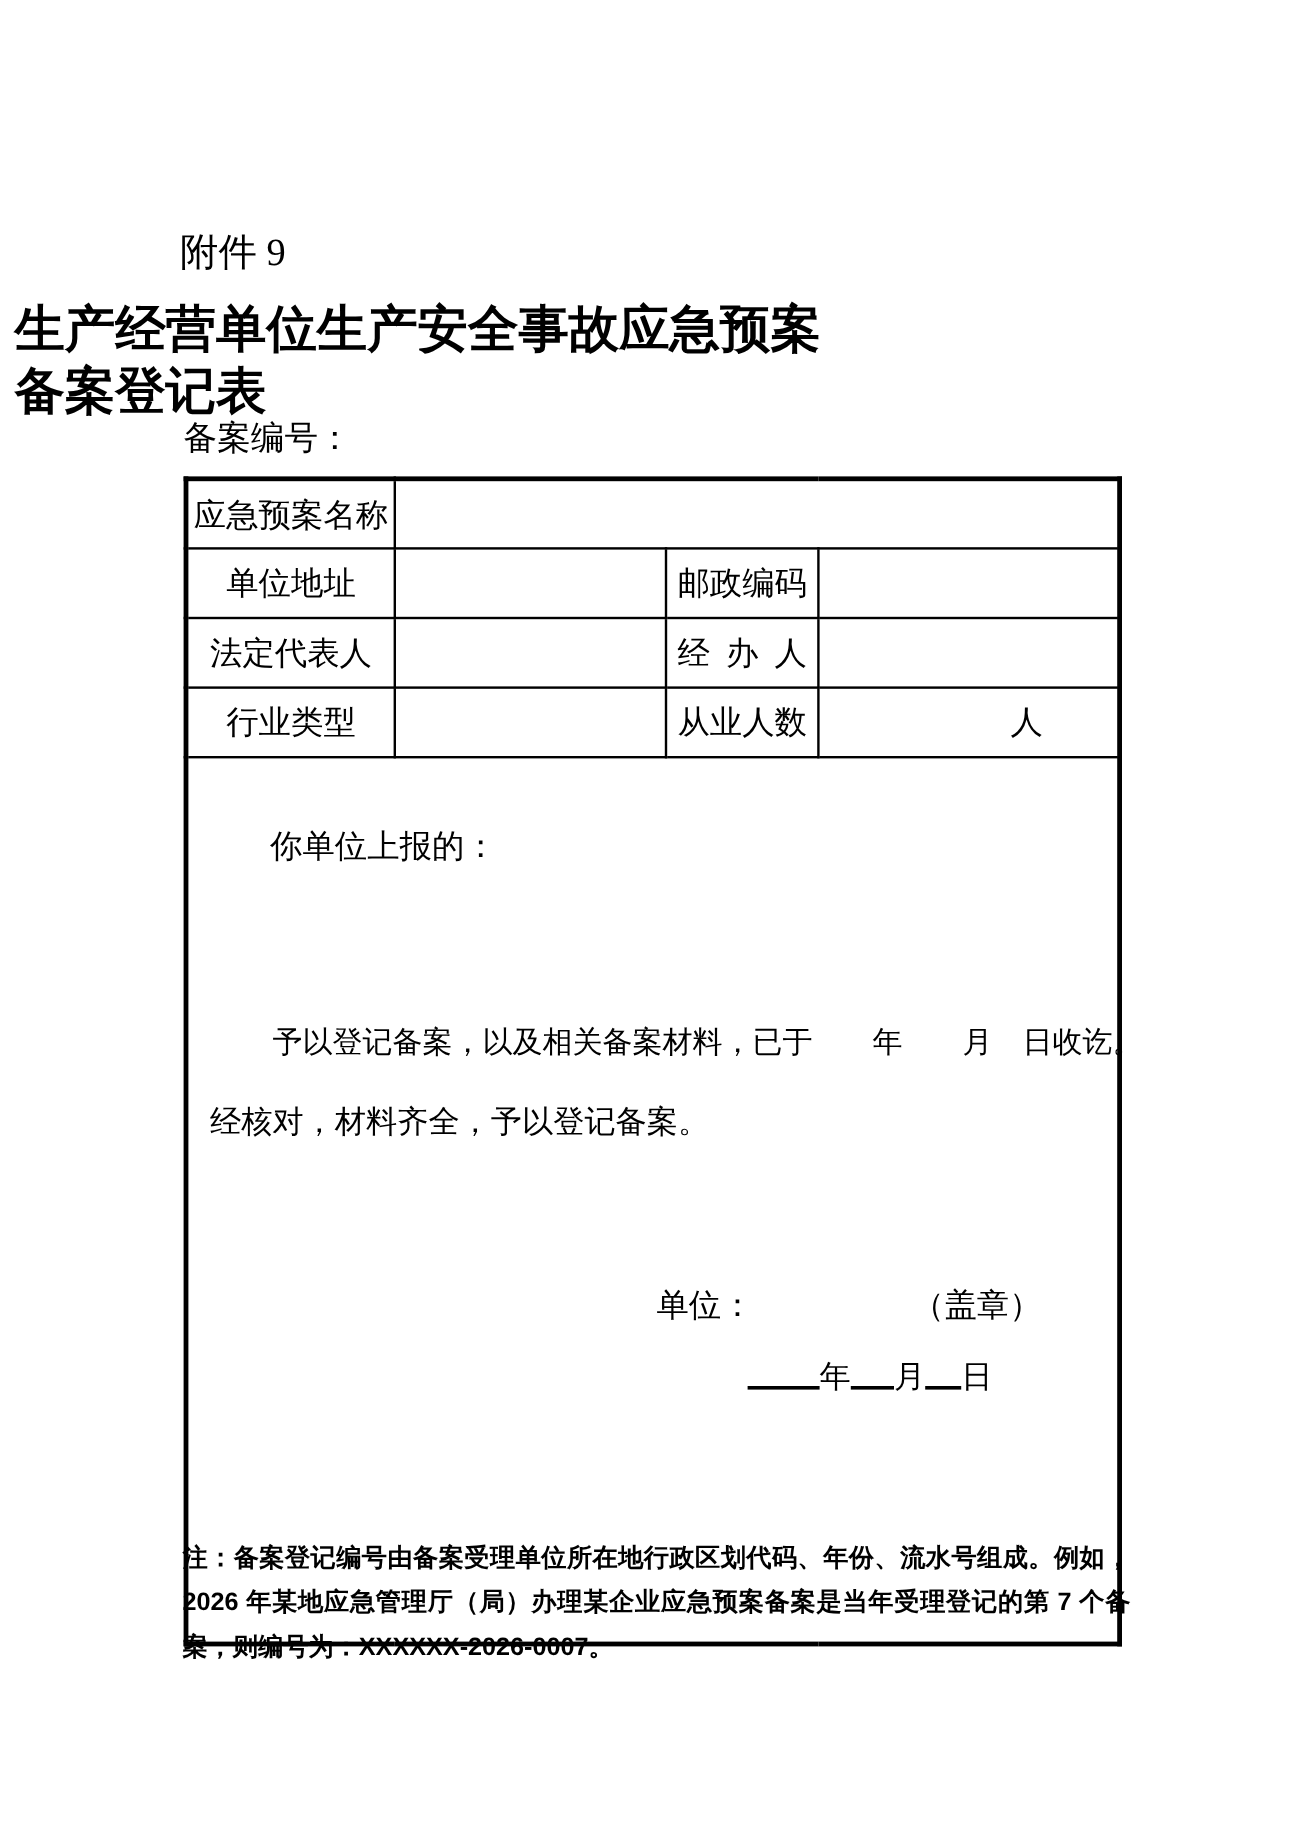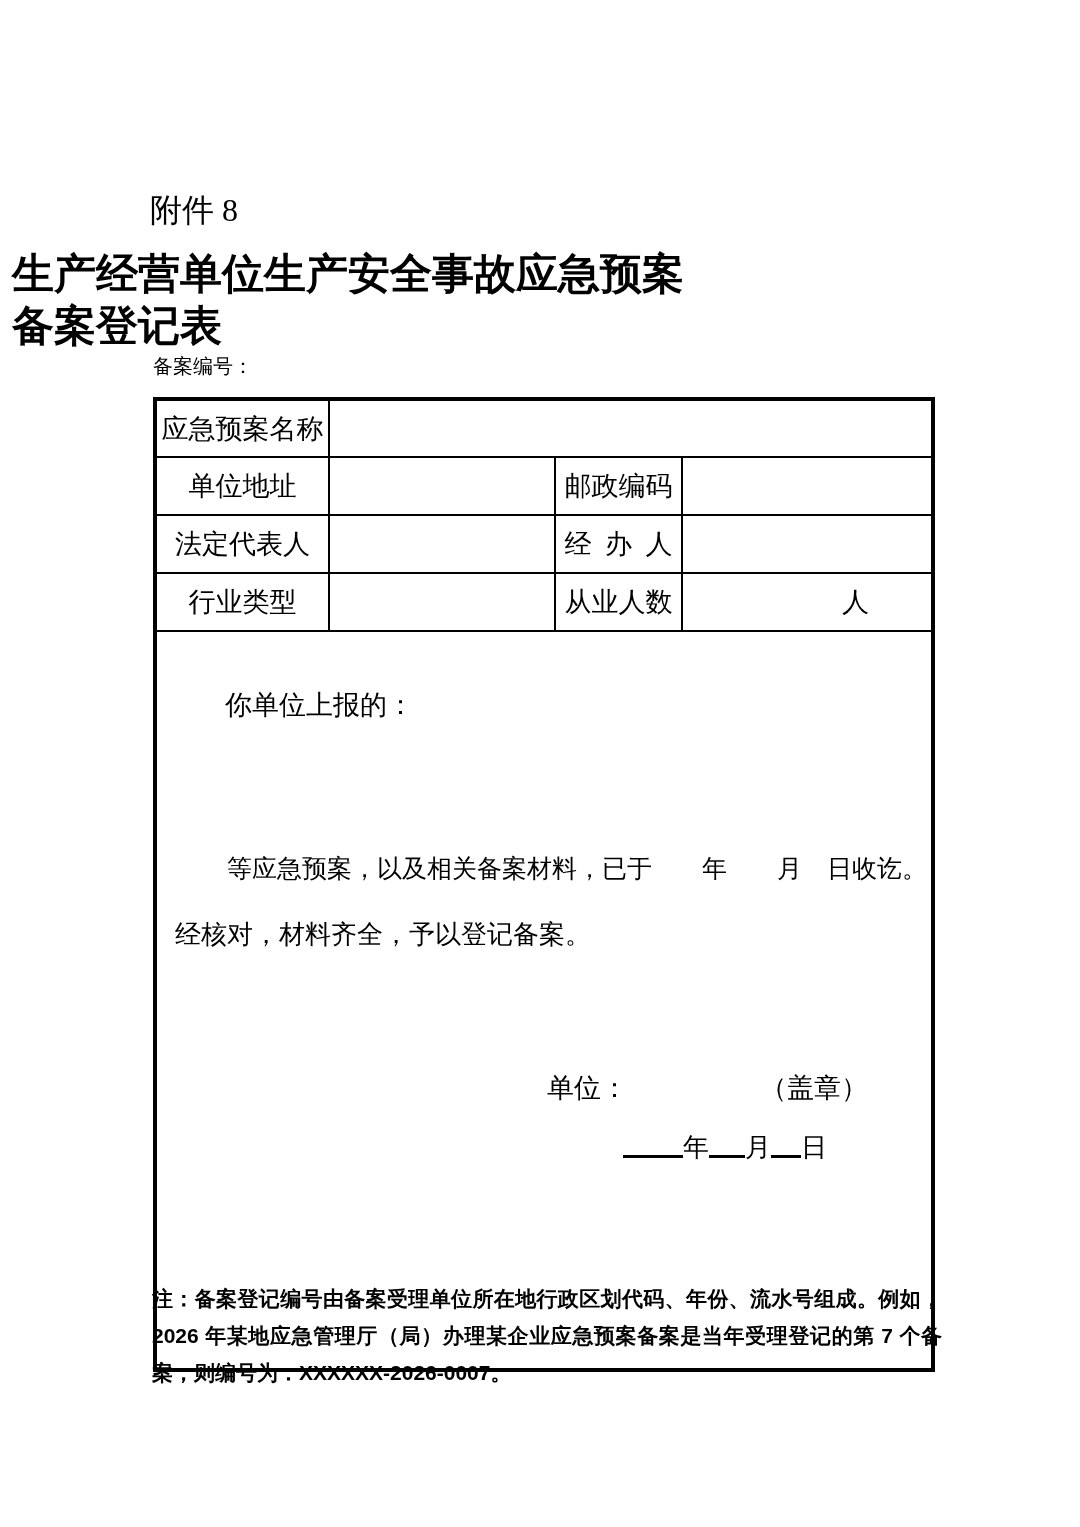--- a/index.html
+++ b/index.html
@@ -25,21 +25,21 @@
     text-align: left;
     font-family: "Liberation Sans", sans-serif;
     font-weight: 700;
     font-size: 42px; line-height: 52px;
     letter-spacing: 0px;
     padding-left: 12px;
   }
   .filing-no {
     position: absolute;
     left: 153px; top: 348px;
-    font-size: 20px; line-height: 36px; font-family: Liberation Serif, serif;
+    font-size: 28px; line-height: 36px; font-family: Liberation Serif, serif;
   }
   table.form {
     position: absolute;
     left: 153px; top: 397px;
     width: 782px;
     border-collapse: collapse;
     table-layout: fixed;
     border: 4px solid #000;
   }
   table.form td {
@@ -77,21 +77,21 @@
     font-weight: 700;
     font-size: 21px; line-height: 37px;
     text-align: justify;
   }
 </style>
 </head>
 <body>
 
 <div class="page">
 
-  <div class="attachment">附件 8</div>
+  <div class="attachment">附件 9</div>
 
   <div class="title-block">
     <div>生产经营单位生产安全事故应急预案</div>
     <div>备案登记表</div>
   </div>
 
   <div class="filing-no">备案编号：</div>
 
   <table class="form">
     <colgroup>
@@ -120,21 +120,21 @@
     <tr class="r">
       <td class="lbl">行业类型</td>
       <td class="val"></td>
       <td class="lbl">从业人数</td>
       <td class="val val-right">人</td>
     </tr>
     <tr>
       <td class="bodycell" colspan="4">
         <div class="body-inner">
           <div class="p-intro">你单位上报的：</div>
-          <div class="p-receipt">等应急预案，以及相关备案材料，已于　　年　　月　日收讫。</div>
+          <div class="p-receipt">予以登记备案，以及相关备案材料，已于　　年　　月　日收讫。</div>
           <div class="p-confirm">经核对，材料齐全，予以登记备案。</div>
           <div class="sign-line">
             <span>单位：</span><span class="sign-gap"></span><span>（盖章）</span>
           </div>
           <div class="date-line">
             <span class="blank b-year"></span><span>年</span><span class="blank b-month"></span><span>月</span><span class="blank b-day"></span><span>日</span>
           </div>
         </div>
       </td>
     </tr>

